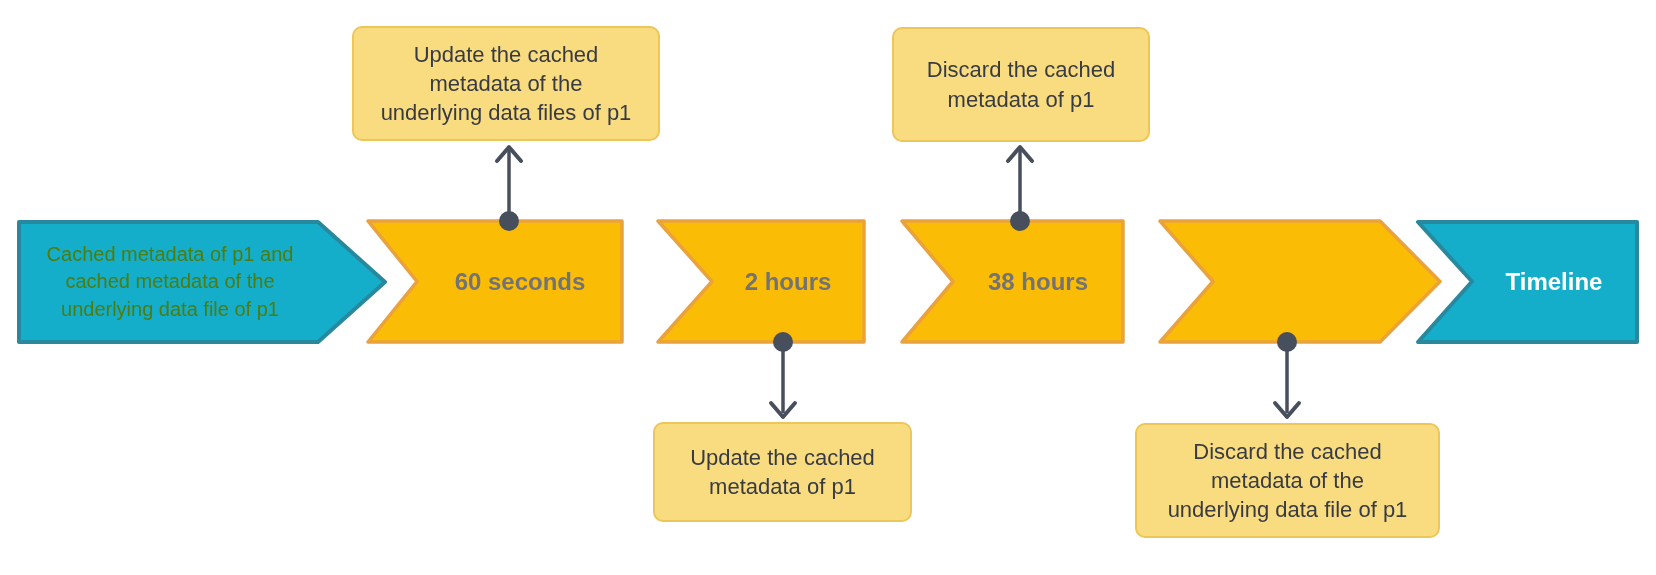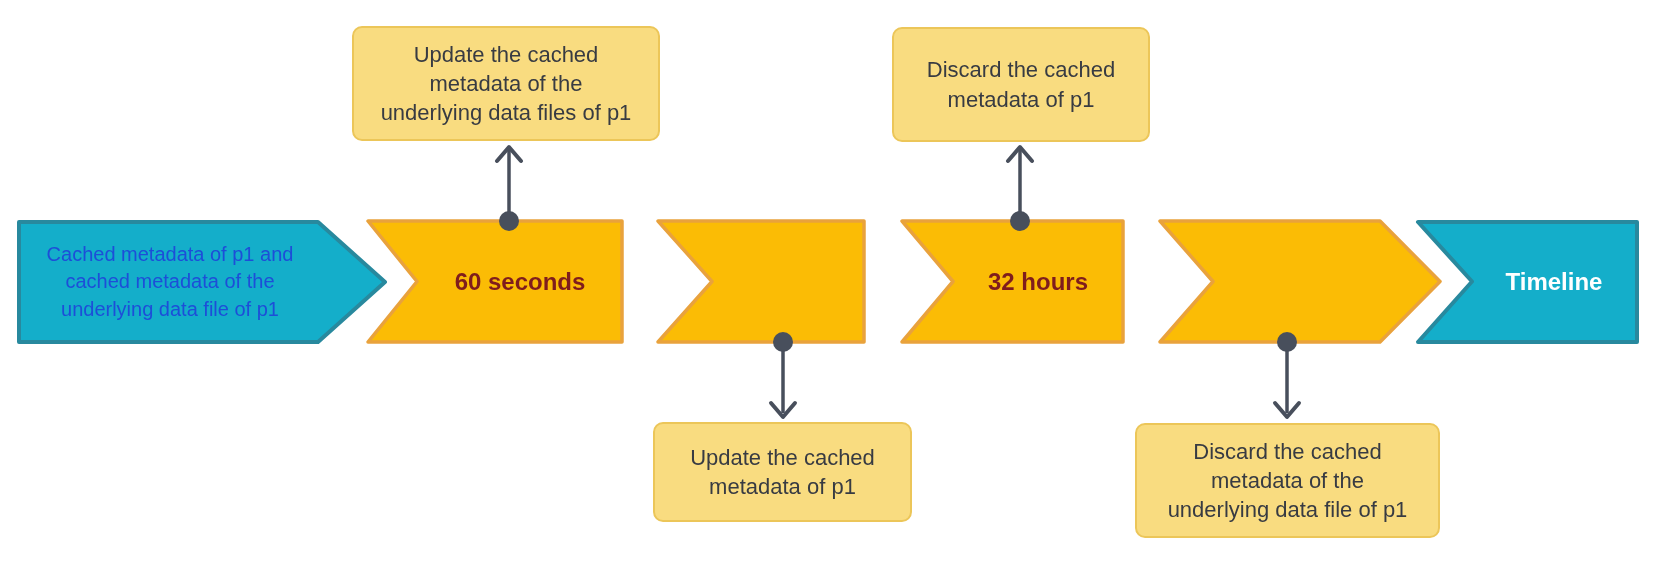--- a/index.html
+++ b/index.html
@@ -24,25 +24,25 @@
   .abs { position: absolute; }
   .node-label {
     display: flex;
     align-items: center;
     justify-content: center;
     text-align: center;
     white-space: pre-line;
   }
   .start-label {
     left: 24px; top: 224px; width: 292px; height: 116px;
-    color: #1d4ed8; font-size: 20px; font-weight: 500; line-height: 1.38;
+    color: #4d7c0f; font-size: 20px; font-weight: 500; line-height: 1.38;
   }
   .seg-label {
     top: 221px; height: 121px; width: 210px;
-    color: #7f1d1d; font-size: 24px; font-weight: 700;
+    color: #737373; font-size: 24px; font-weight: 700;
   }
   .timeline-label {
     top: 222px; height: 120px; width: 210px;
     color: #ffffff; font-size: 24px; font-weight: 700;
   }
   .callout {
     background: #f9dc80;
     border: 2px solid #ecc659;
     border-radius: 10px;
     box-sizing: border-box;
@@ -104,22 +104,23 @@
       <path d="M1275,403 L1287,417 L1299,403" fill="none" stroke="#484f5c" stroke-width="4" stroke-linecap="round" stroke-linejoin="round"></path>
     </g>
   </svg>
 
   <div class="abs node-label start-label">Cached metadata of p1 and
 cached metadata of the
 underlying data file of p1</div>
 
   <div class="abs node-label seg-label" style="left:415px;">60 seconds</div>
 
+  <div class="abs node-label seg-label" style="left:683px;">2 hours</div>
 
-  <div class="abs node-label seg-label" style="left:933px;">32 hours</div>
+  <div class="abs node-label seg-label" style="left:933px;">38 hours</div>
 
 
   <div class="abs node-label timeline-label" style="left:1449px;">Timeline</div>
 
   <div class="abs callout co1">Update the cached
 metadata of the
 underlying data files of p1</div>
 
   <div class="abs callout co2">Discard the cached
 metadata of p1</div>

